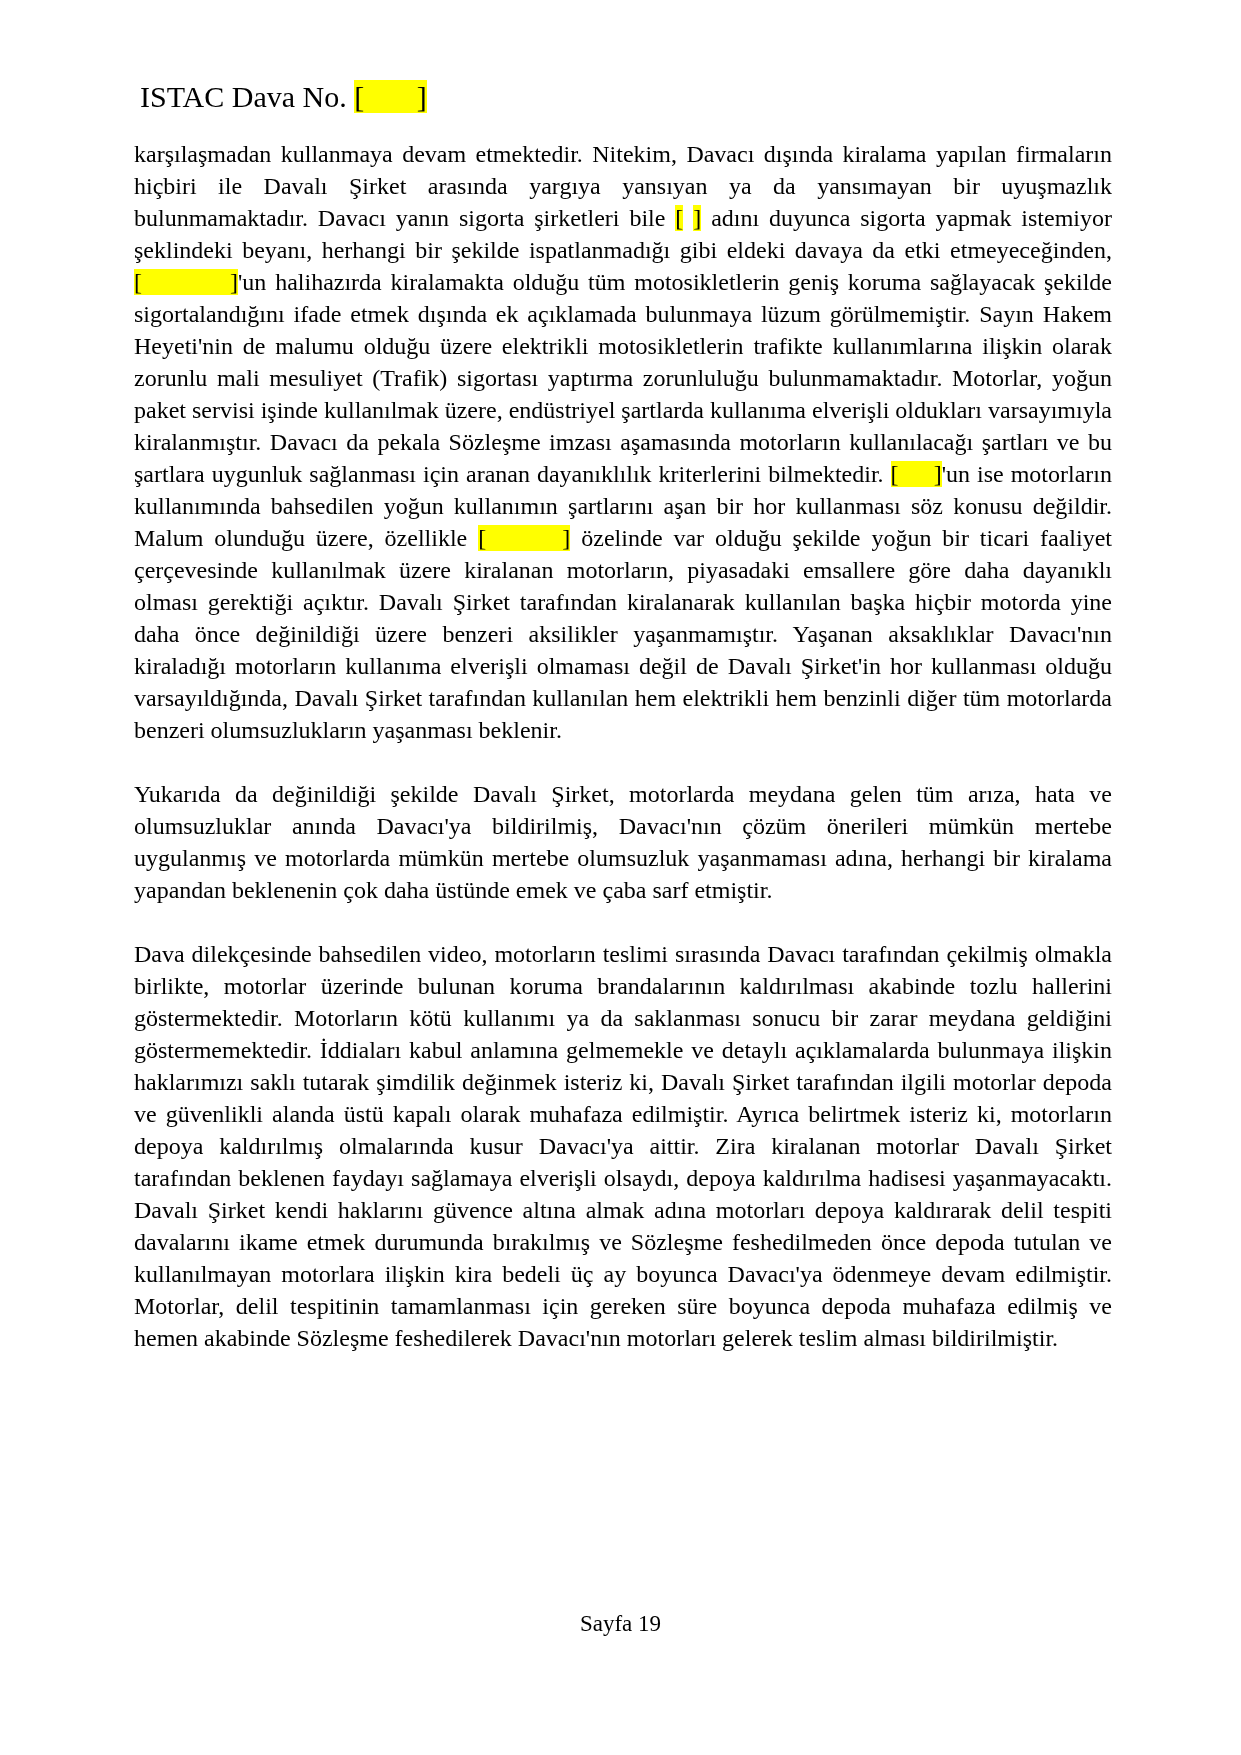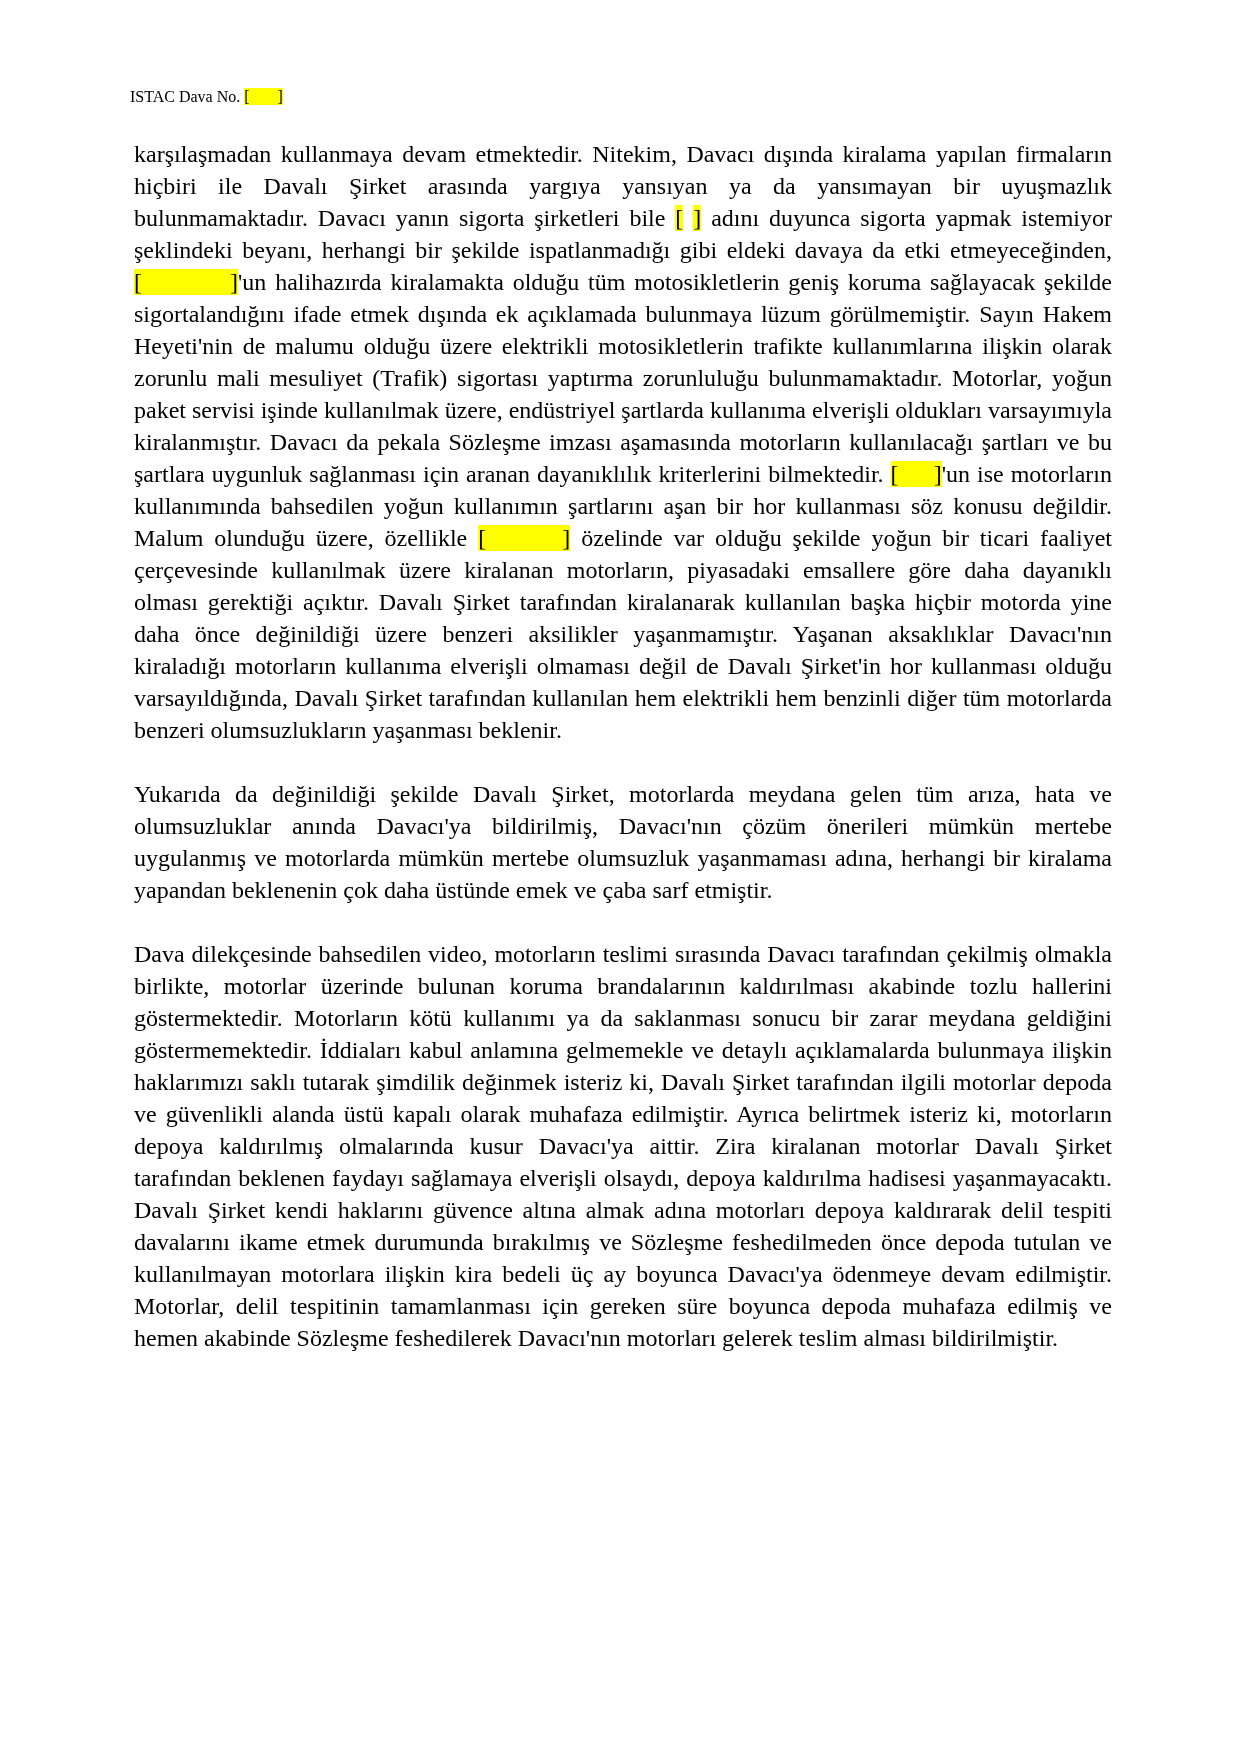--- a/index.html
+++ b/index.html
@@ -12,23 +12,23 @@
     width: 1241px;
     height: 1755px;
     margin: 0 auto;
     background: #ffffff;
     font-family: "Liberation Serif", "DejaVu Serif", serif;
     color: #000000;
     overflow: hidden;
   }
   .header {
     position: absolute;
-    left: 130px;
+    left: 140px;
     top: 82px;
-    font-size: 16px;
+    font-size: 30px;
     line-height: 30px;
     white-space: nowrap;
   }
   .content {
     position: absolute;
     left: 130px;
     top: 138px;
     width: 982px;
     font-size: 24px;
     line-height: 32px;
@@ -59,14 +59,17 @@
   <div class="header">
     <span>ISTAC Dava No. </span><span class="hl" style="background: rgb(255, 255, 0);">[&nbsp;&nbsp;&nbsp;&nbsp;&nbsp;&nbsp;&nbsp;]</span>
   </div>
 
   <div class="content">
     <p><span>karşılaşmadan kullanmaya devam etmektedir. Nitekim, Davacı dışında kiralama yapılan firmaların hiçbiri ile Davalı Şirket arasında yargıya yansıyan ya da yansımayan bir uyuşmazlık bulunmamaktadır. Davacı yanın sigorta şirketleri bile </span><span class="hl" style="background: rgb(255, 255, 0);">[</span><span> </span><span class="hl" style="background: rgb(255, 255, 0);">]</span><span> adını duyunca sigorta yapmak istemiyor şeklindeki beyanı, herhangi bir şekilde ispatlanmadığı gibi eldeki davaya da etki etmeyeceğinden, </span><span class="hl" style="background: rgb(255, 255, 0);">[&nbsp;&nbsp;&nbsp;&nbsp;&nbsp;&nbsp;&nbsp;&nbsp;&nbsp;&nbsp;]</span><span>'un halihazırda kiralamakta olduğu tüm motosikletlerin geniş koruma sağlayacak şekilde sigortalandığını ifade etmek dışında ek açıklamada bulunmaya lüzum görülmemiştir. Sayın Hakem Heyeti'nin de malumu olduğu üzere elektrikli motosikletlerin trafikte kullanımlarına ilişkin olarak zorunlu mali mesuliyet (Trafik) sigortası yaptırma zorunluluğu bulunmamaktadır. Motorlar, yoğun paket servisi işinde kullanılmak üzere, endüstriyel şartlarda kullanıma elverişli oldukları varsayımıyla kiralanmıştır. Davacı da pekala Sözleşme imzası aşamasında motorların kullanılacağı şartları ve bu şartlara uygunluk sağlanması için aranan dayanıklılık kriterlerini bilmektedir. </span><span class="hl" style="background: rgb(255, 255, 0);">[&nbsp;&nbsp;&nbsp;&nbsp;&nbsp;]</span><span>'un ise motorların kullanımında bahsedilen yoğun kullanımın şartlarını aşan bir hor kullanması söz konusu değildir. Malum olunduğu üzere, özellikle </span><span class="hl" style="background: rgb(255, 255, 0);">[&nbsp;&nbsp;&nbsp;&nbsp;&nbsp;&nbsp;&nbsp;]</span><span> özelinde var olduğu şekilde yoğun bir ticari faaliyet çerçevesinde kullanılmak üzere kiralanan motorların, piyasadaki emsallere göre daha dayanıklı olması gerektiği açıktır. Davalı Şirket tarafından kiralanarak kullanılan başka hiçbir motorda yine daha önce değinildiği üzere benzeri aksilikler yaşanmamıştır. Yaşanan aksaklıklar Davacı'nın kiraladığı motorların kullanıma elverişli olmaması değil de Davalı Şirket'in hor kullanması olduğu varsayıldığında, Davalı Şirket tarafından kullanılan hem elektrikli hem benzinli diğer tüm motorlarda benzeri olumsuzlukların yaşanması beklenir.</span></p>
     <p><span>Yukarıda da değinildiği şekilde Davalı Şirket, motorlarda meydana gelen tüm arıza, hata ve olumsuzluklar anında Davacı'ya bildirilmiş, Davacı'nın çözüm önerileri mümkün mertebe uygulanmış ve motorlarda mümkün mertebe olumsuzluk yaşanmaması adına, herhangi bir kiralama yapandan beklenenin çok daha üstünde emek ve çaba sarf etmiştir.</span></p>
     <p><span>Dava dilekçesinde bahsedilen video, motorların teslimi sırasında Davacı tarafından çekilmiş olmakla birlikte, motorlar üzerinde bulunan koruma brandalarının kaldırılması akabinde tozlu hallerini göstermektedir. Motorların kötü kullanımı ya da saklanması sonucu bir zarar meydana geldiğini göstermemektedir. İddiaları kabul anlamına gelmemekle ve detaylı açıklamalarda bulunmaya ilişkin haklarımızı saklı tutarak şimdilik değinmek isteriz ki, Davalı Şirket tarafından ilgili motorlar depoda ve güvenlikli alanda üstü kapalı olarak muhafaza edilmiştir. Ayrıca belirtmek isteriz ki, motorların depoya kaldırılmış olmalarında kusur Davacı'ya aittir. Zira kiralanan motorlar Davalı Şirket tarafından beklenen faydayı sağlamaya elverişli olsaydı, depoya kaldırılma hadisesi yaşanmayacaktı. Davalı Şirket kendi haklarını güvence altına almak adına motorları depoya kaldırarak delil tespiti davalarını ikame etmek durumunda bırakılmış ve Sözleşme feshedilmeden önce depoda tutulan ve kullanılmayan motorlara ilişkin kira bedeli üç ay boyunca Davacı'ya ödenmeye devam edilmiştir. Motorlar, delil tespitinin tamamlanması için gereken süre boyunca depoda muhafaza edilmiş ve hemen akabinde Sözleşme feshedilerek Davacı'nın motorları gelerek teslim alması bildirilmiştir.</span></p>
   </div>
 
+  <div class="footer">
+    <span>Sayfa 19</span>
+  </div>
 
 </div>
 
 </body></html>

